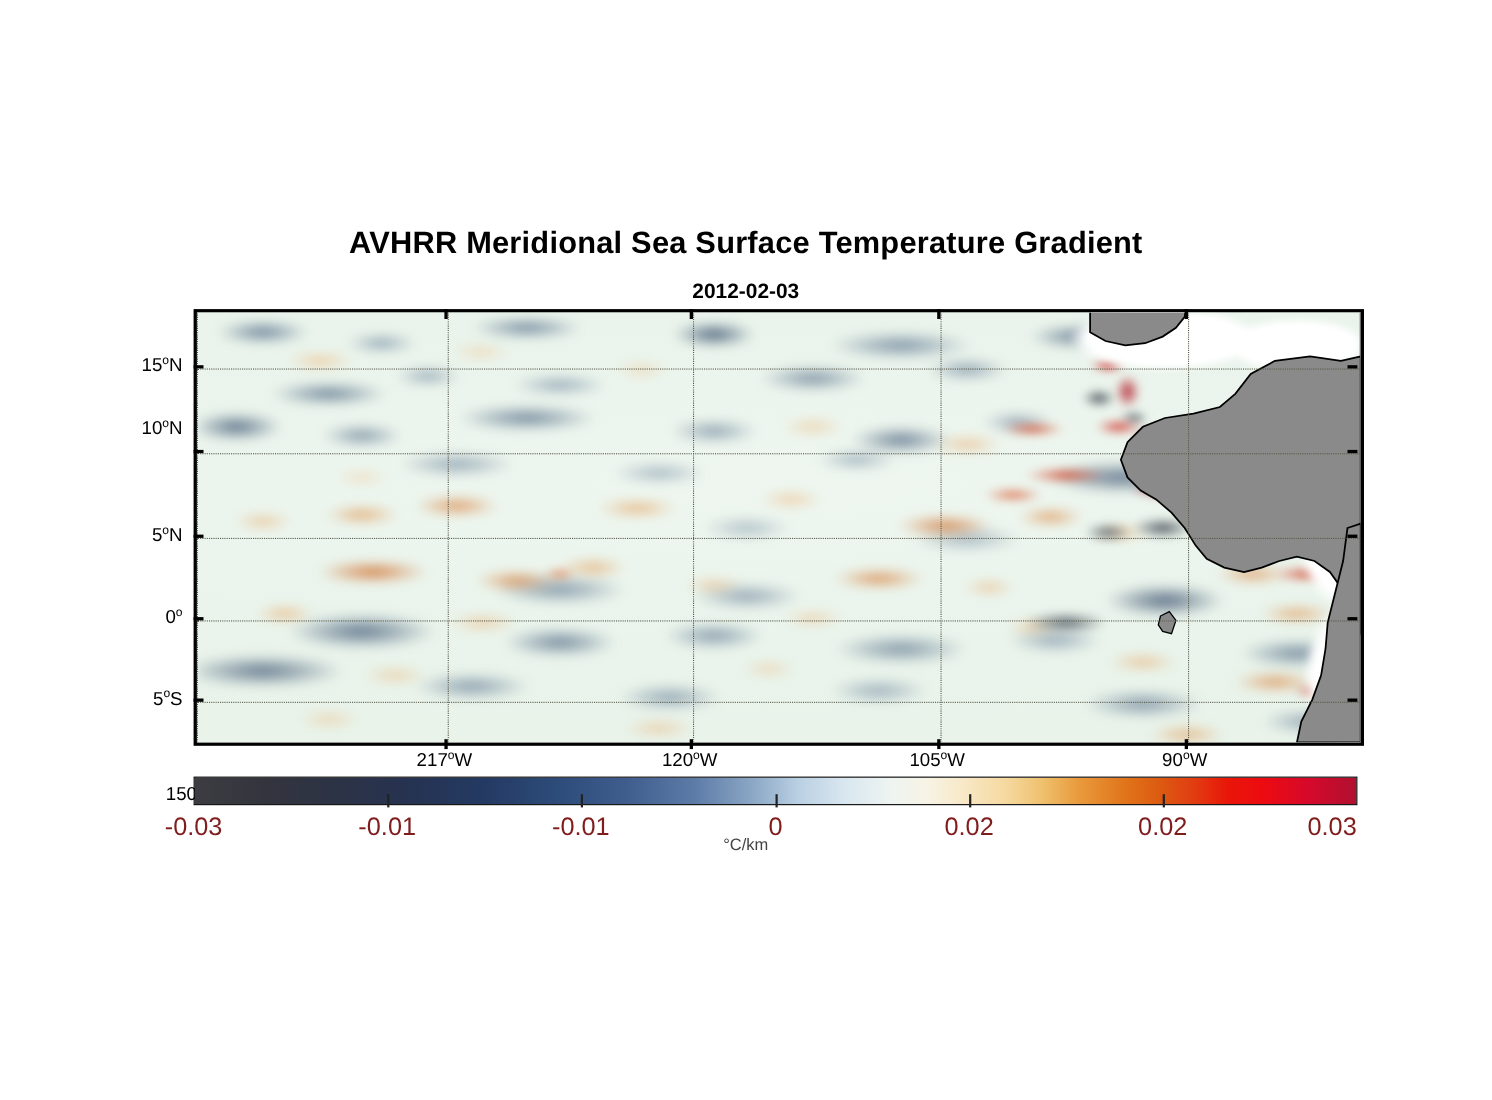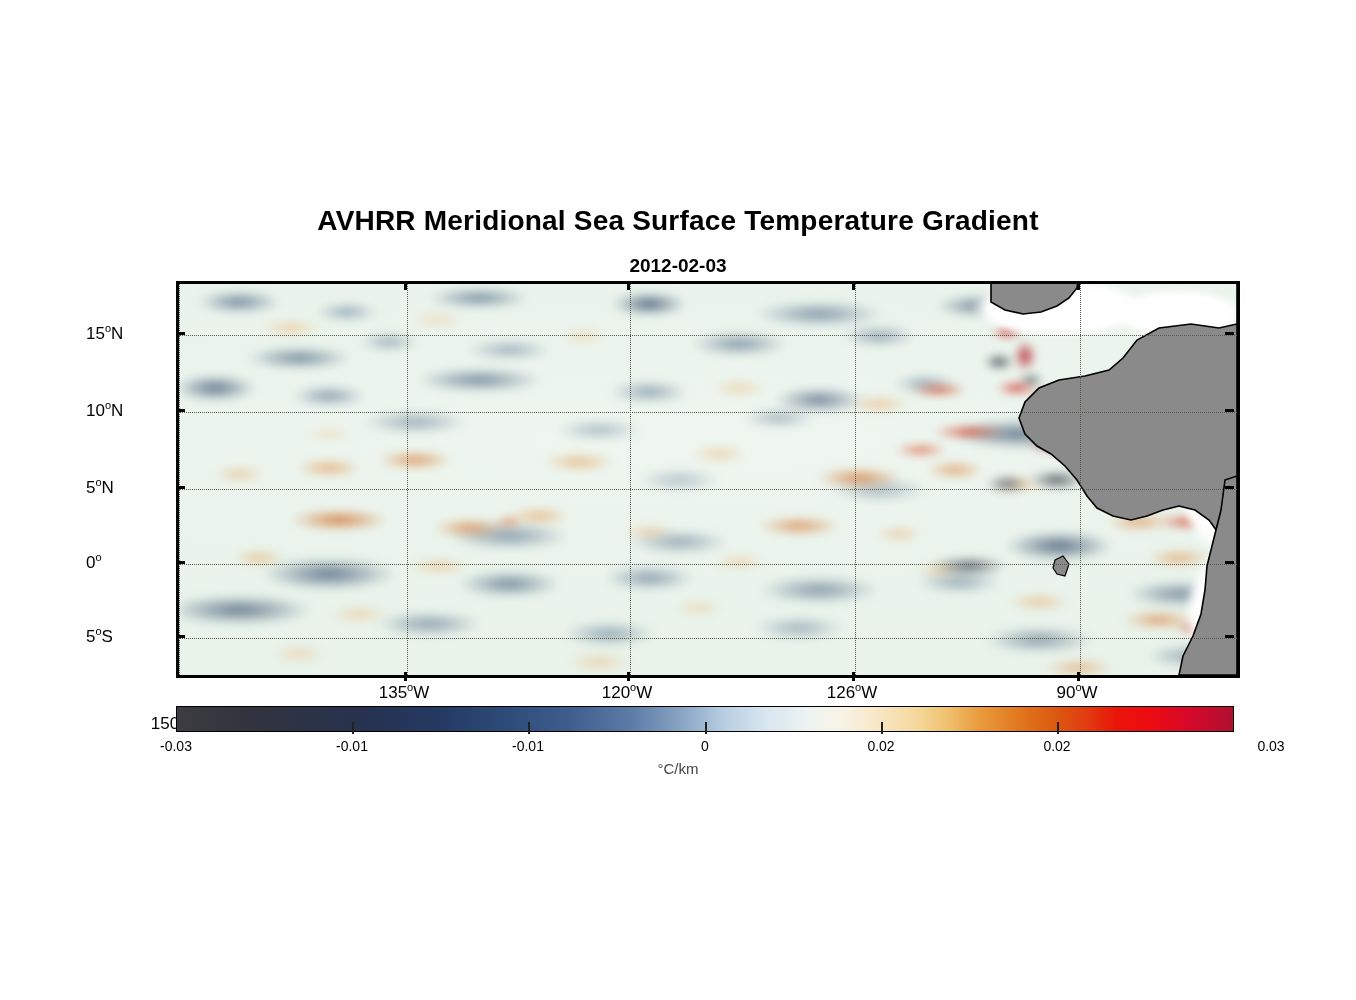--- a/index.html
+++ b/index.html
@@ -177,35 +177,35 @@
   .gx{top:0;bottom:0;width:0;border-left:1px dotted #5a5a4a;}
   .gy{left:0;right:0;height:0;border-top:1px dotted #5a5a4a;}
 
   
   .tickx{position:absolute;top:672px;width:0;height:9px;border-left:3px solid #000;}
   .ticky{position:absolute;left:176px;height:0;width:9px;border-top:3px solid #000;}
   .tickx-in{position:absolute;top:281px;width:0;height:9px;border-left:3px solid #000;}
   .ticky-in{position:absolute;left:1225px;height:0;width:9px;border-top:3px solid #000;}
 
   .xlab{position:absolute;font-size:17px;text-align:center;width:90px;}
-  .ylab{position:absolute;font-size:17px;text-align:left;width:80px;}
+  .ylab{position:absolute;font-size:17px;text-align:right;width:80px;}
   .sup{font-size:11px;vertical-align:super;}
   #cbar-fix{
     position:absolute;left:176px;top:706px;width:1058px;height:26px;
     border:1px solid #000;box-sizing:border-box;
     background:linear-gradient(to right,
       #3c3c42 0%, #34343d 6%, #2c3345 12%, #263250 18%, #243a63 25%,
       #2d4b79 31%, #3e5d8d 37%, #5c7ba7 43%, #8ba7c5 48%,
       #bad0e3 52%, #d9e7f0 56%, #eef4f1 60%,
       #f7f3e5 63%, #f8e9c9 66%, #f5d89d 70%, #efc06d 73%,
       #e99b3d 76%, #e1751b 80%, #dc5b11 83%, #e13d11 86%,
       #e91509 89%, #ed0b11 92%, #d5092b 96%, #b01030 100%);
   }
   .cbtick{position:absolute;top:722px;width:0;height:12px;border-left:2px solid #222;}
-  .cblab{position:absolute;top:738px;font-size:14px;text-align:center;width:90px;color:#000000;}
+  .cblab{position:absolute;top:738px;font-size:23px;text-align:center;width:90px;color:#7f1d1d;}
   #cbunit{position:absolute;top:760px;left:0;width:1356px;text-align:center;
           font-size:15px;color:#444;}
 </style>
 </head>
 <body>
 
 <div id="title">AVHRR Meridional Sea Surface Temperature Gradient</div>
 <div id="subtitle">2012-02-03</div>
 
 <div id="plot">
@@ -262,40 +262,40 @@
 <div class="ticky" style="top:561px"></div>
 <div class="ticky" style="top:635px"></div>
 
 <div class="ticky-in" style="top:332px"></div>
 <div class="ticky-in" style="top:409px"></div>
 <div class="ticky-in" style="top:486px"></div>
 <div class="ticky-in" style="top:561px"></div>
 <div class="ticky-in" style="top:635px"></div>
 
 <div class="xlab" style="left:131px;top:712px"><span>150</span><span class="sup">o</span><span>W</span></div>
-<div class="xlab" style="left:359px;top:681px"><span>135</span><span class="sup">o</span><span>W</span></div>
+<div class="xlab" style="left:359px;top:681px"><span>217</span><span class="sup">o</span><span>W</span></div>
 <div class="xlab" style="left:582px;top:681px"><span>120</span><span class="sup">o</span><span>W</span></div>
-<div class="xlab" style="left:807px;top:681px"><span>126</span><span class="sup">o</span><span>W</span></div>
+<div class="xlab" style="left:807px;top:681px"><span>105</span><span class="sup">o</span><span>W</span></div>
 <div class="xlab" style="left:1032px;top:681px"><span>90</span><span class="sup">o</span><span>W</span></div>
 
 <div class="ylab" style="left:86px;top:322px"><span>15</span><span class="sup">o</span><span>N</span></div>
-<div class="ylab" style="left:86px;top:399px"><span>10</span><span class="sup">o</span><span>N</span></div>
+<div class="ylab" style="left:86px;top:379px"><span>10</span><span class="sup">o</span><span>N</span></div>
 <div class="ylab" style="left:86px;top:476px"><span>5</span><span class="sup">o</span><span>N</span></div>
 <div class="ylab" style="left:86px;top:551px"><span>0</span><span class="sup">o</span><span></span></div>
 <div class="ylab" style="left:86px;top:625px"><span>5</span><span class="sup">o</span><span>S</span></div>
 
 <div id="cbar-fix"></div>
 
 <div class="cbtick" style="left:352px"></div>
 <div class="cbtick" style="left:528px"></div>
 <div class="cbtick" style="left:705px"></div>
 <div class="cbtick" style="left:881px"></div>
 <div class="cbtick" style="left:1057px"></div>
 
 <div class="cblab" style="left:131px">-0.03</div>
 <div class="cblab" style="left:307px">-0.01</div>
 <div class="cblab" style="left:483px">-0.01</div>
 <div class="cblab" style="left:660px">0</div>
 <div class="cblab" style="left:836px">0.02</div>
 <div class="cblab" style="left:1012px">0.02</div>
-<div class="cblab" style="left:1226px">0.03</div>
+<div class="cblab" style="left:1166px">0.03</div>
 
 <div id="cbunit">°C/km</div>
 
 </body></html>

